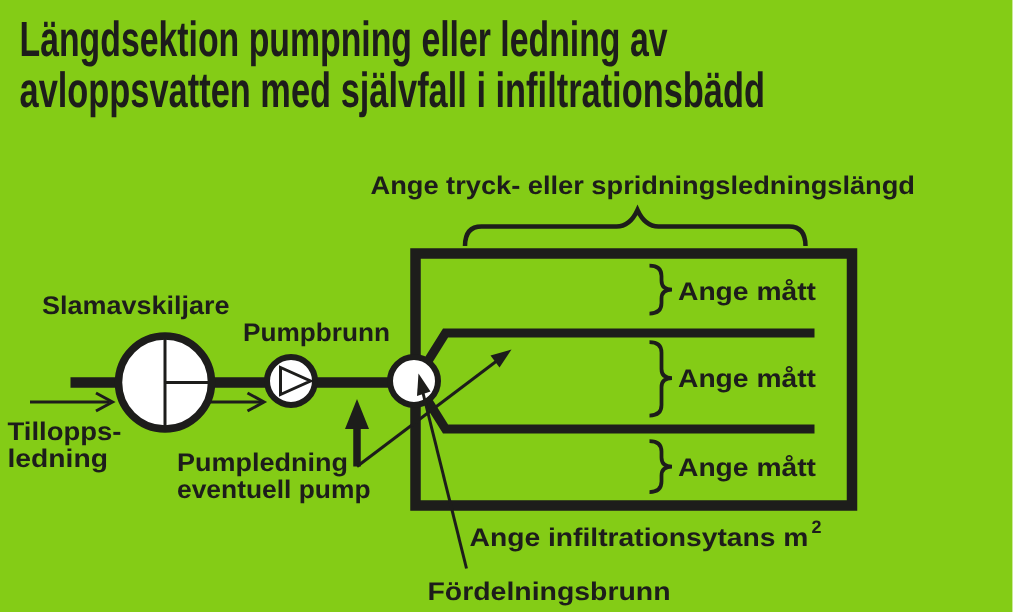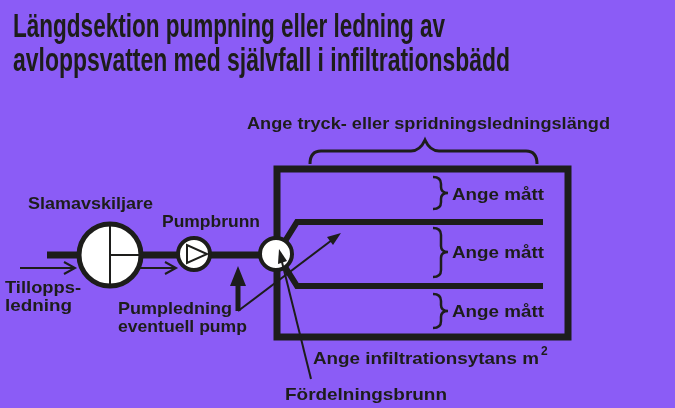--- a/index.html
+++ b/index.html
@@ -1,18 +1,18 @@
 <!DOCTYPE html>
 <html><head>
 <meta charset="utf-8">
 <style>
   html,body { margin:0; padding:0; background:#ffffff; }
   .canvas {
     position:relative; width:675px; height:408px;
-    background:#8b5cf6; overflow:hidden;
+    background:#84cc16; overflow:hidden;
     font-family:"Liberation Sans", sans-serif;
   }
   svg.diagram { position:absolute; left:0; top:0; }
   svg.diagram text {
     font-family:"Liberation Sans", sans-serif;
     font-weight:bold;
     fill:#1d1d1b;
   }
   .t-title { font-size:33px; }
   .t-label { font-size:17px; }

